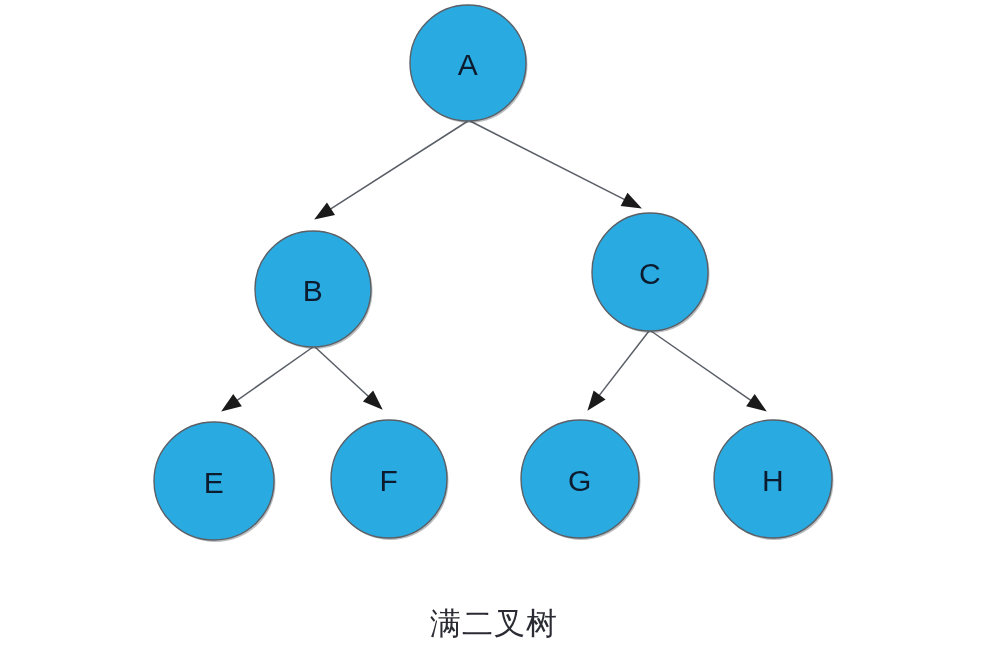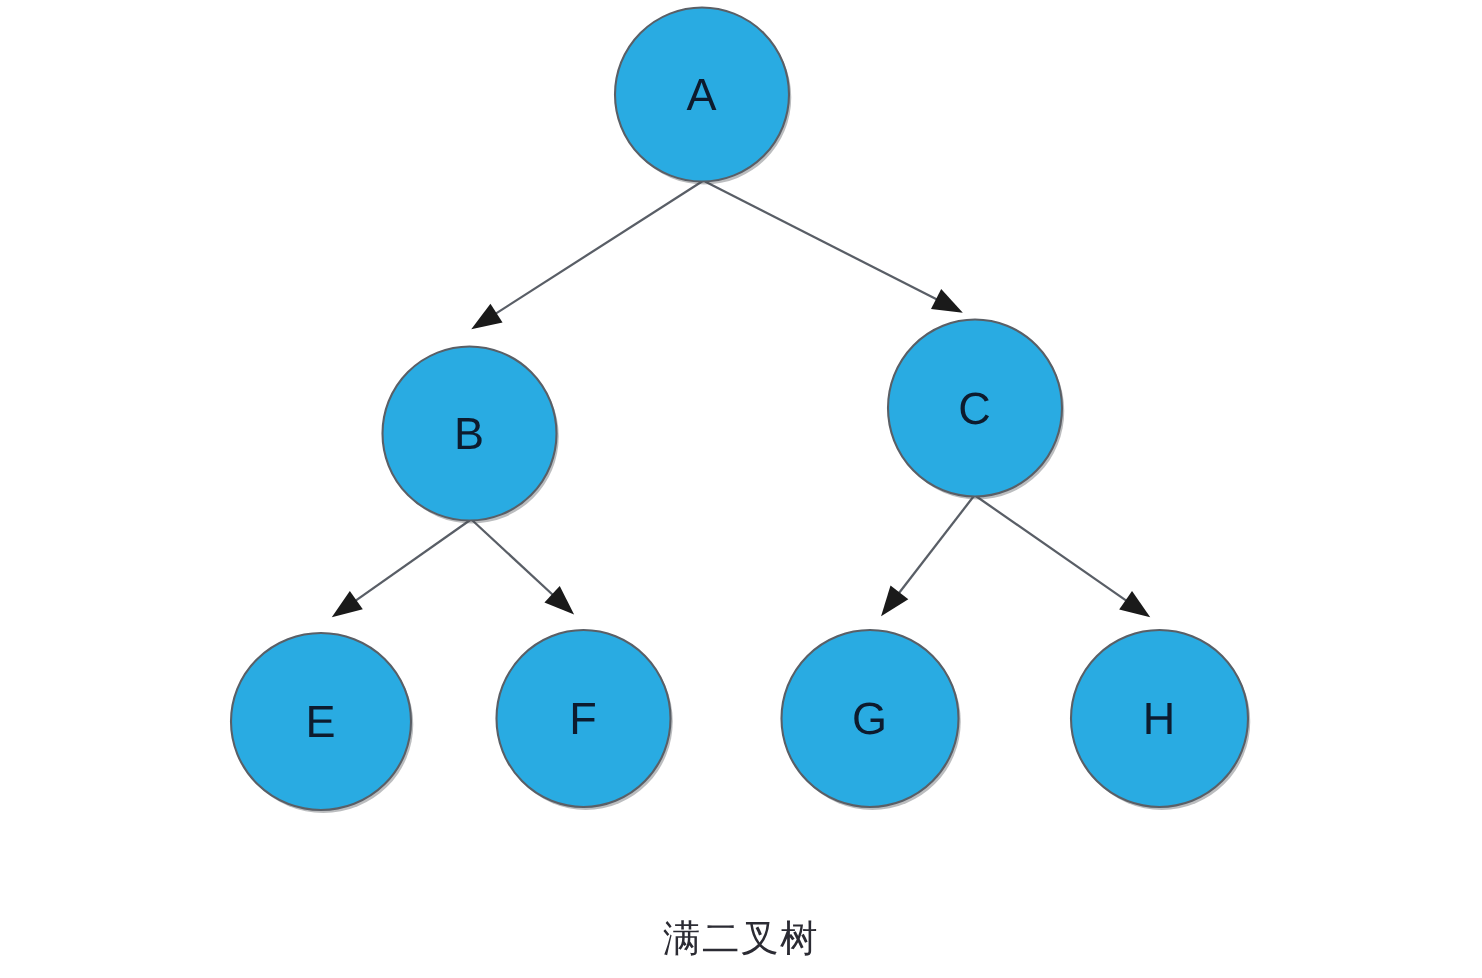--- a/index.html
+++ b/index.html
@@ -44,22 +44,22 @@
   }
   .arrow-head {
     stroke: none;
   }
   #caption {
     position: absolute;
     left: 0;
     top: 606px;
     width: 988px;
     text-align: center;
-    font-family: Liberation Sans, sans-serif;
-    font-size: 25px;
+    font-family: Liberation Mono, monospace;
+    font-size: 31px;
     line-height: 40px;
     color: #2b2b33;
     letter-spacing: 1px;
     white-space: nowrap;
   }
 </style>
 </head>
 <body>
 
 <div id="diagram-root">

